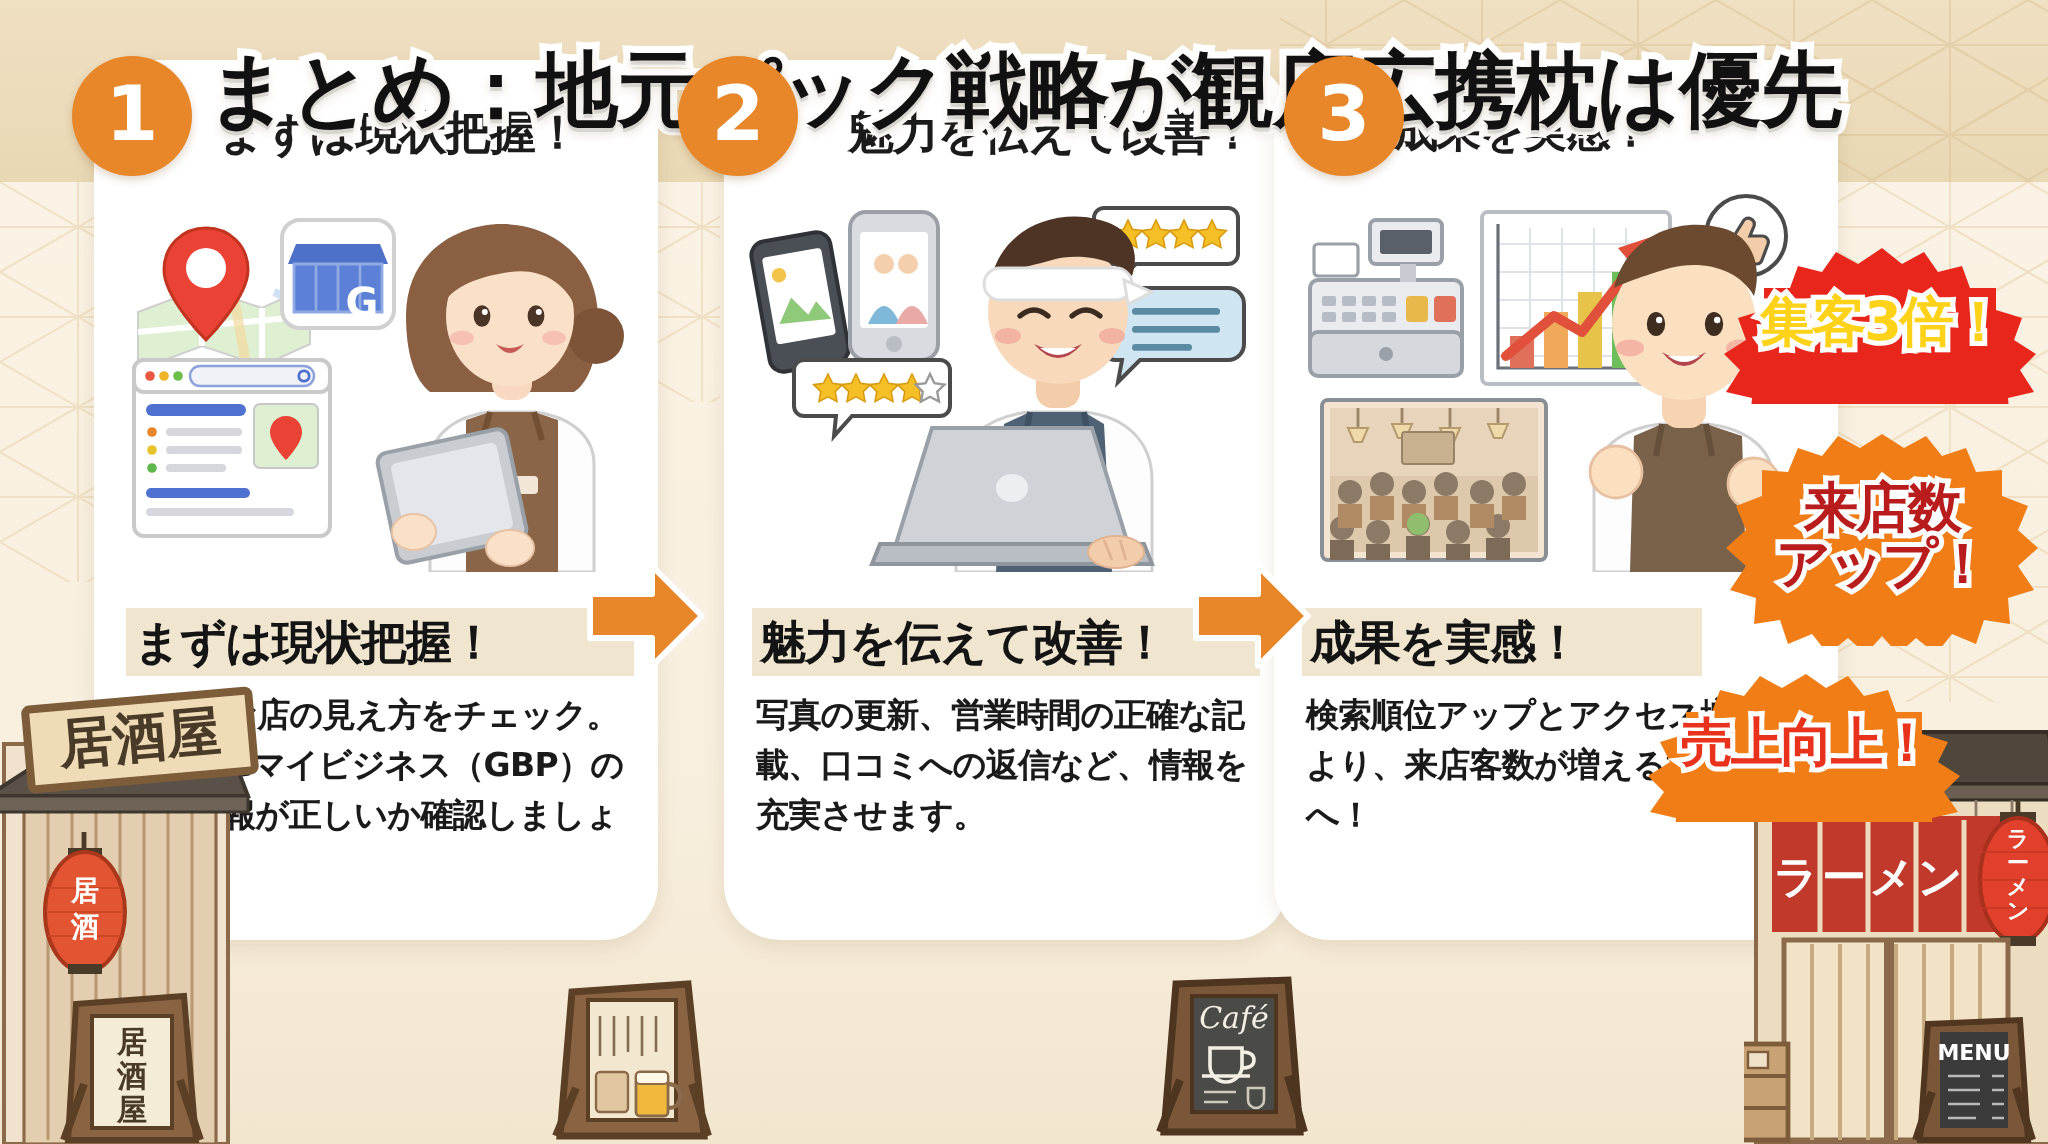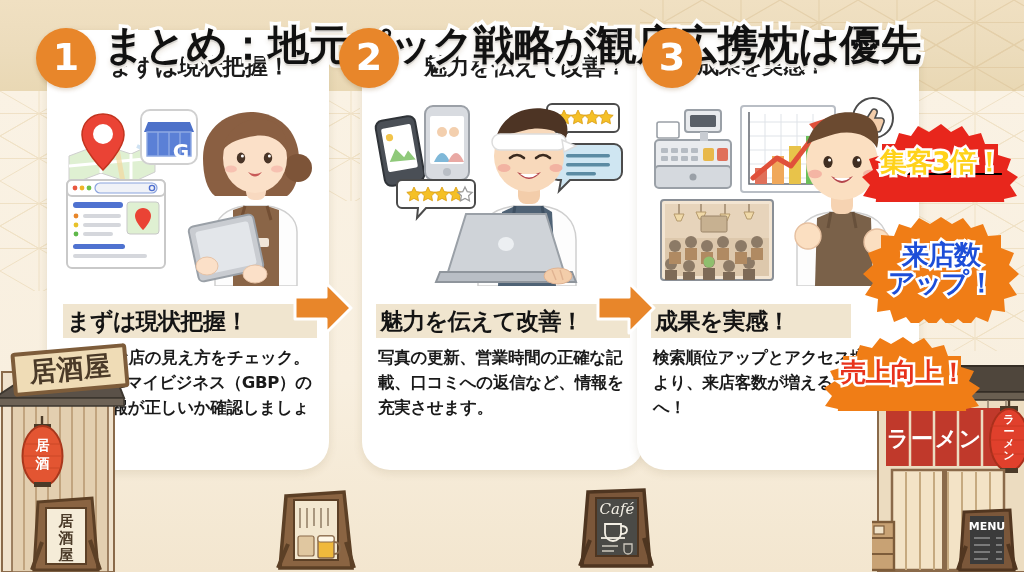--- a/index.html
+++ b/index.html
@@ -161,37 +161,37 @@
   .badge {
     position: absolute;
     z-index: 8;
     display: flex;
     align-items: center;
     justify-content: center;
     text-align: center;
     line-height: 1.04;
     font-weight: 900;
   }
-  #badge-1 { left: 862px; top: 122px; width: 158px; height: 80px; text-decoration: underline; }
+  #badge-1 { left: 862px; top: 122px; width: 158px; height: 80px; }
   #badge-2 { left: 862px; top: 215px; width: 158px; height: 108px; }
   #badge-3 { left: 824px; top: 335px; width: 158px; height: 76px; }
 
   .badge svg { position: absolute; inset: 0; }
   .badge .btxt { position: relative; z-index: 2; white-space: pre-line; }
 
   #badge-1 .btxt {
     font-size: 27px;
     color: #ffd21a;
     -webkit-text-stroke: 5px #ffffff;
     paint-order: stroke fill;
     letter-spacing: -1px;
   }
   #badge-2 .btxt {
     font-size: 27px;
-    color: #1d4ed8;
+    color: #b91c1c;
     -webkit-text-stroke: 5px #ffffff;
     paint-order: stroke fill;
     letter-spacing: -1px;
   }
   #badge-3 .btxt {
     font-size: 26px;
     color: #e8321c;
     -webkit-text-stroke: 5px #ffffff;
     paint-order: stroke fill;
     letter-spacing: -1px;

